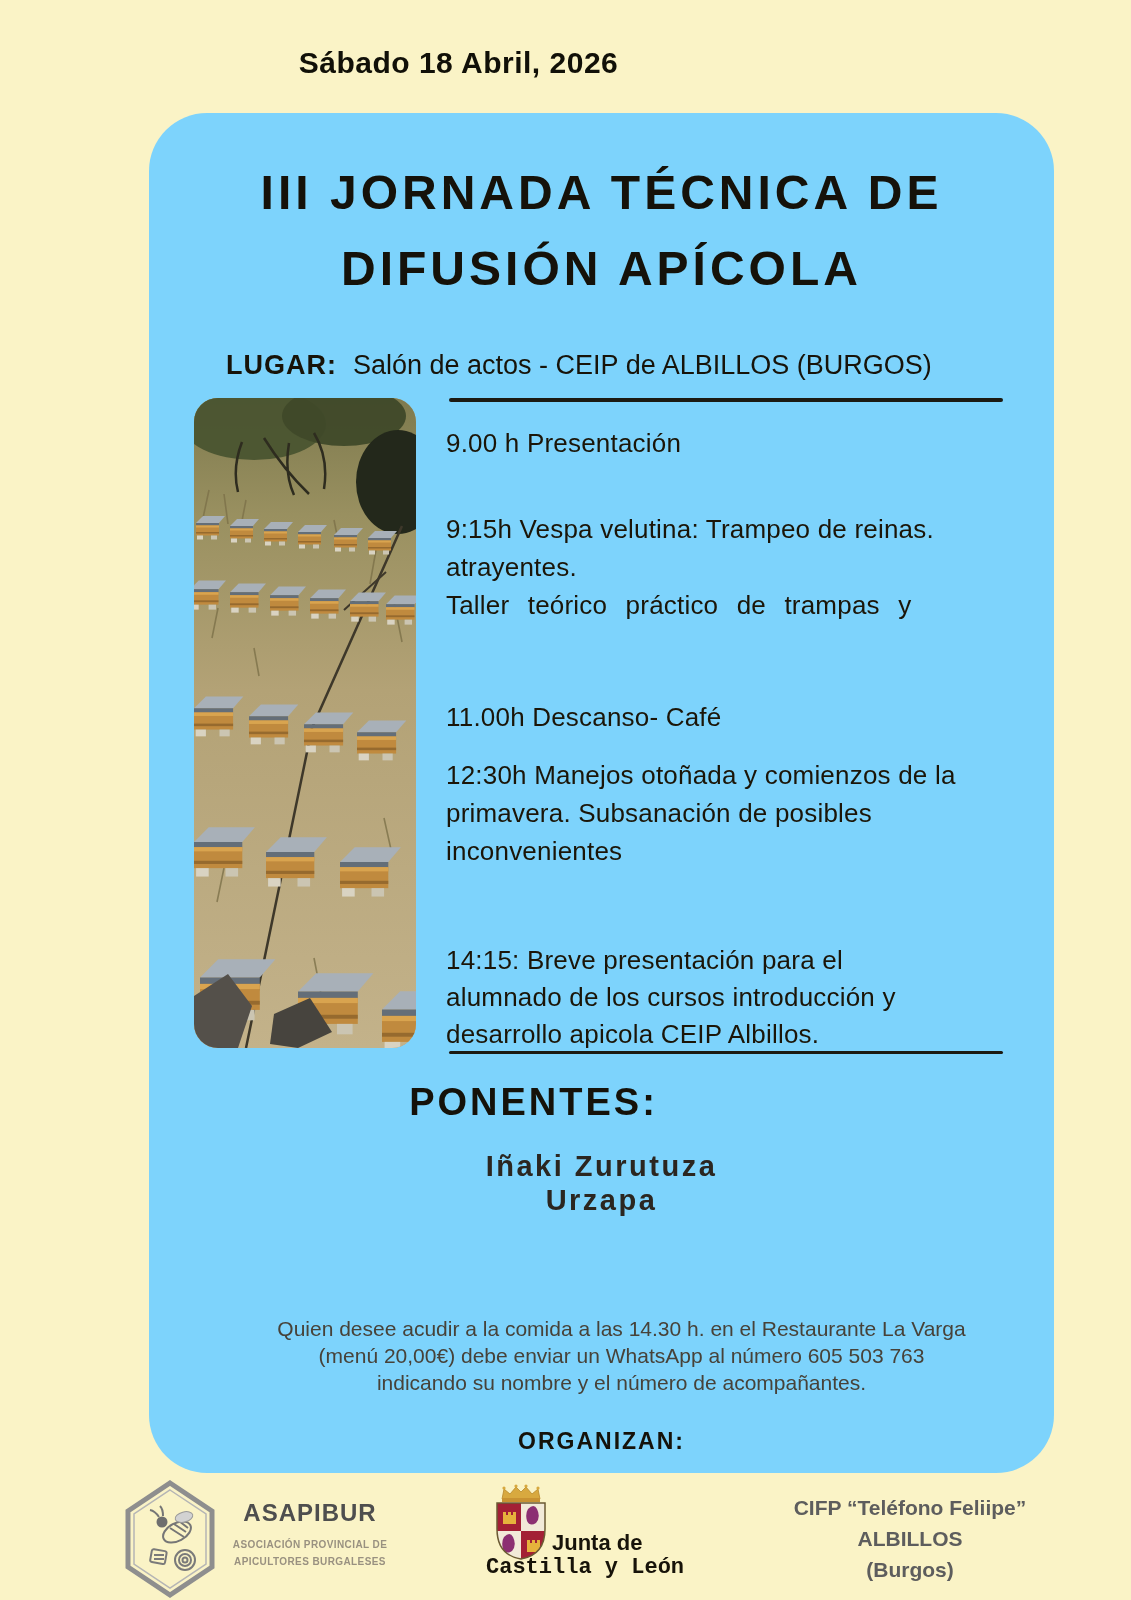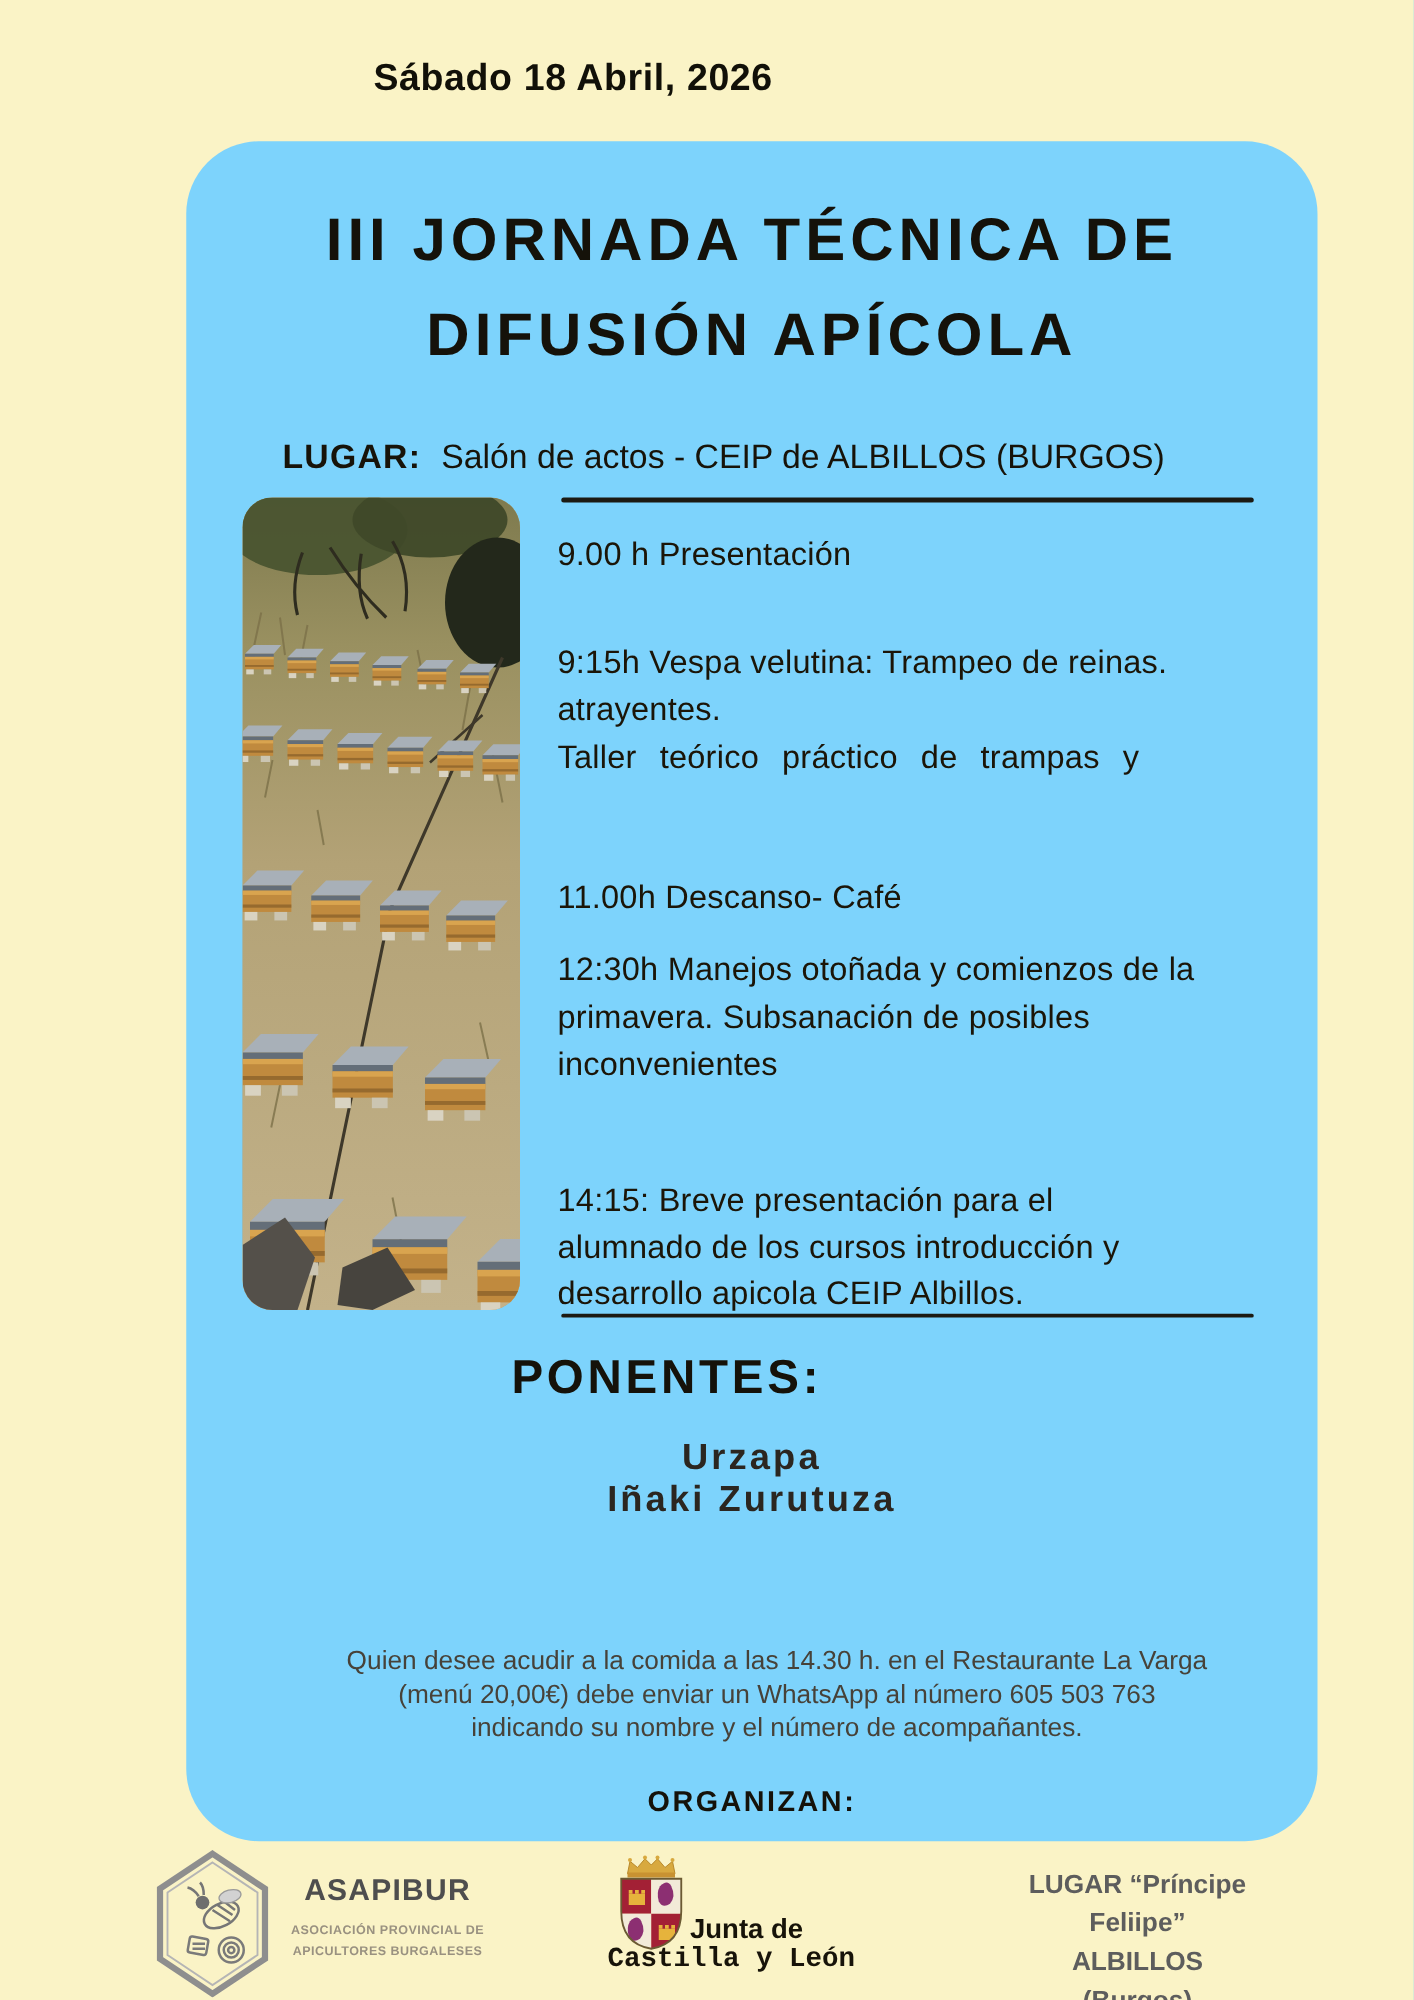--- a/index.html
+++ b/index.html
@@ -199,22 +199,22 @@
       <div class="ln">14:15: Breve presentación para el</div>
       <div class="ln">alumnado de los cursos introducción y</div>
       <div class="ln">desarrollo apicola CEIP Albillos.</div>
     </div>
 
     <div class="rule rule-bottom"></div>
 
     <div class="ponentes">PONENTES:</div>
 
     <div class="speakers">
+      <div>Iñaki Zurutuza</div>
       <div>Urzapa</div>
-      <div>Iñaki Zurutuza</div>
     </div>
 
 
     <div class="mealnote">
       <div>Quien desee acudir a la comida a las 14.30 h. en el Restaurante La Varga</div>
       <div>(menú 20,00€) debe enviar un WhatsApp al número 605 503 763</div>
       <div>indicando su nombre y el número de acompañantes.</div>
     </div>
 
     <div class="organizan">ORGANIZAN:</div>
@@ -274,18 +274,18 @@
         <path d="M34,26 q6,-6 9,0 q4,8 -1,14 q-6,4 -9,-2 q-2,-7 1,-12 z"></path>
         <path d="M10,54 q6,-6 9,0 q4,8 -1,14 q-6,4 -9,-2 q-2,-7 1,-12 z"></path>
       </g>
     </g>
     <path d="M3,20 H51 V46 Q51,72 27,76 Q3,72 3,46 Z" fill="none" stroke="#6b5a33" stroke-width="1.5"></path>
   </svg>
   <div class="junta-l1">Junta de</div>
   <div class="junta-l2">Castilla y León</div>
 
   <div class="cifp">
-    <div>LUGAR “Príncipe Feliipe”</div>
+    <div>CIFP “Teléfono Feliipe”</div>
     <div>ALBILLOS</div>
     <div>(Burgos)</div>
   </div>
 
 </div>
 
 </body></html>

